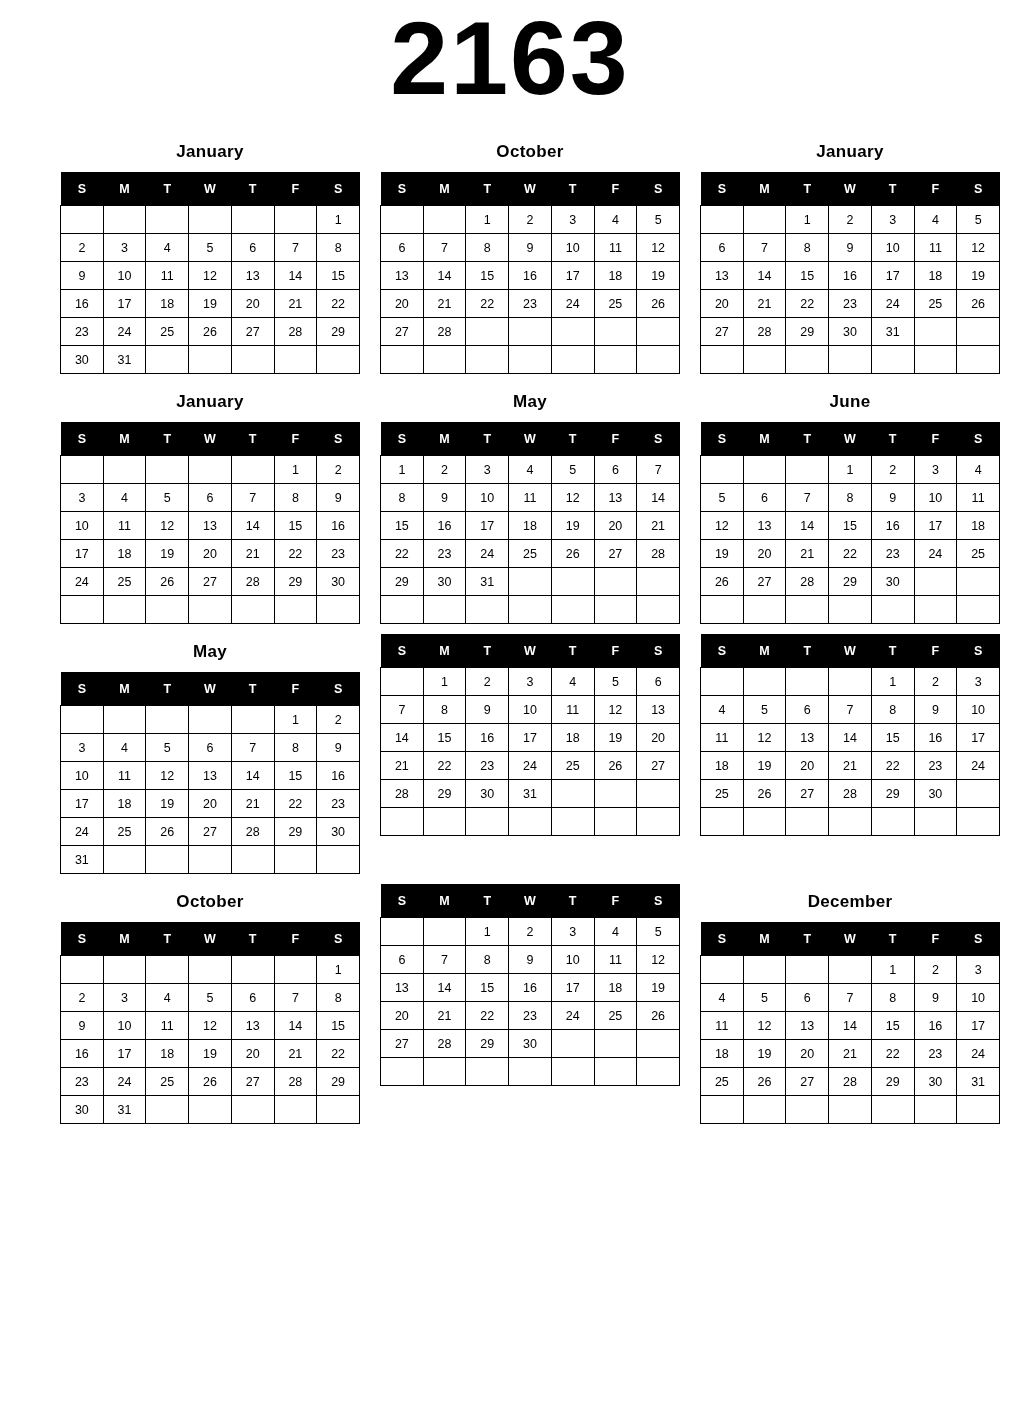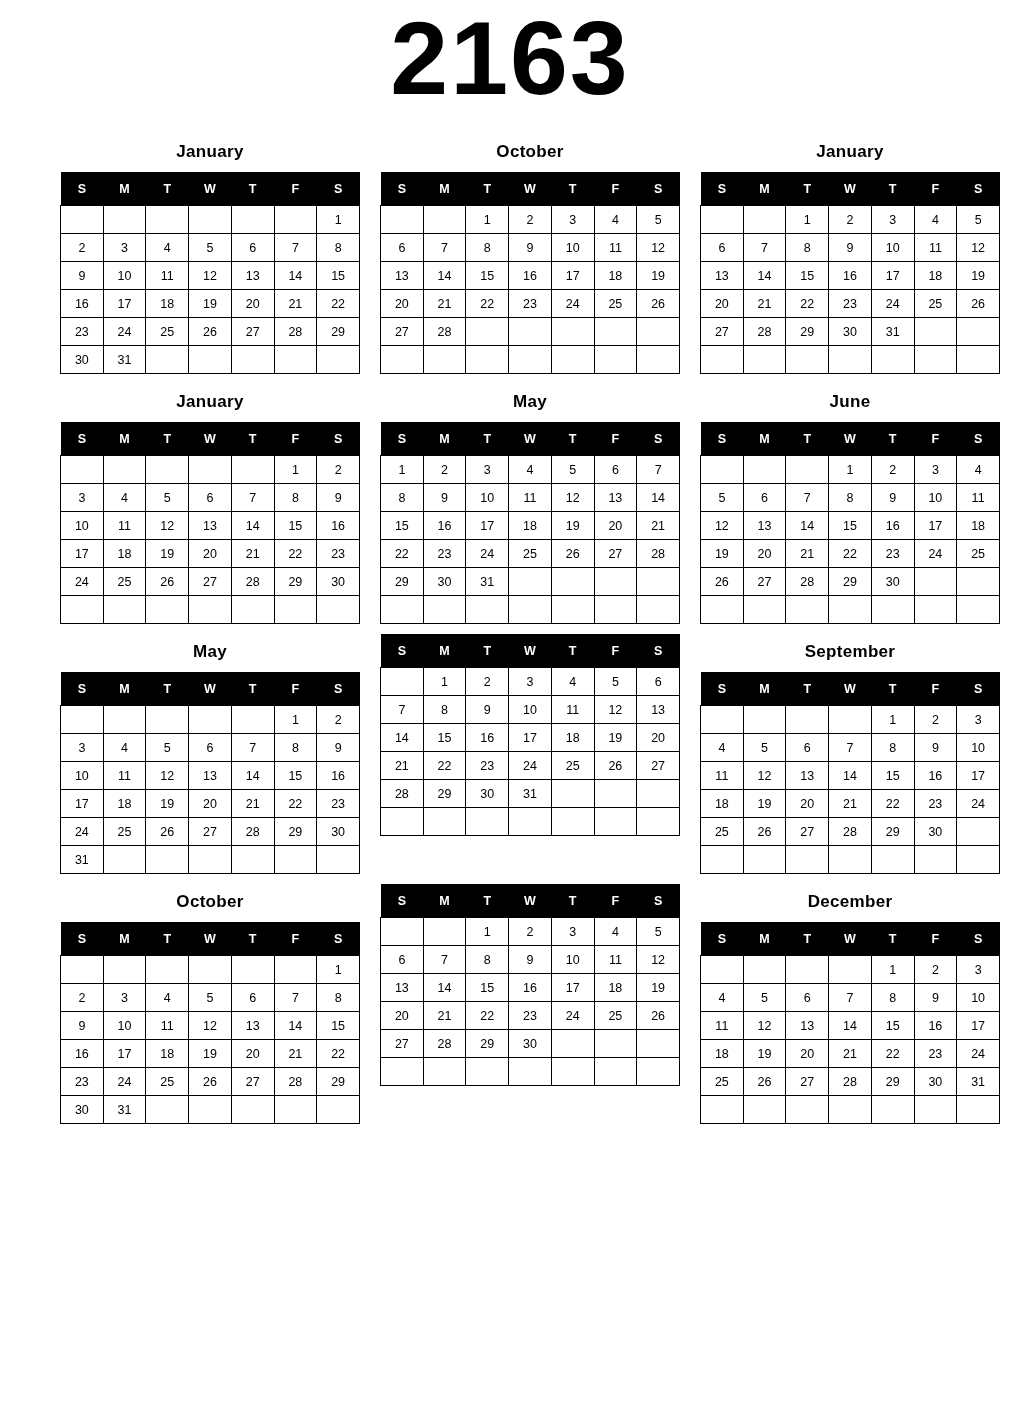--- a/index.html
+++ b/index.html
@@ -658,21 +658,20 @@
               <td class="empty"></td>
               <td class="empty"></td>
               <td class="empty"></td>
               <td class="empty"></td>
               <td class="empty"></td>
             </tr>
           </tbody>
         </table>
       </div>
       <div class="month">
-        <div class="month-name">September</div>
         <table class="cal">
           <thead>
             <tr>
               <th>S</th>
               <th>M</th>
               <th>T</th>
               <th>W</th>
               <th>T</th>
               <th>F</th>
               <th>S</th>

